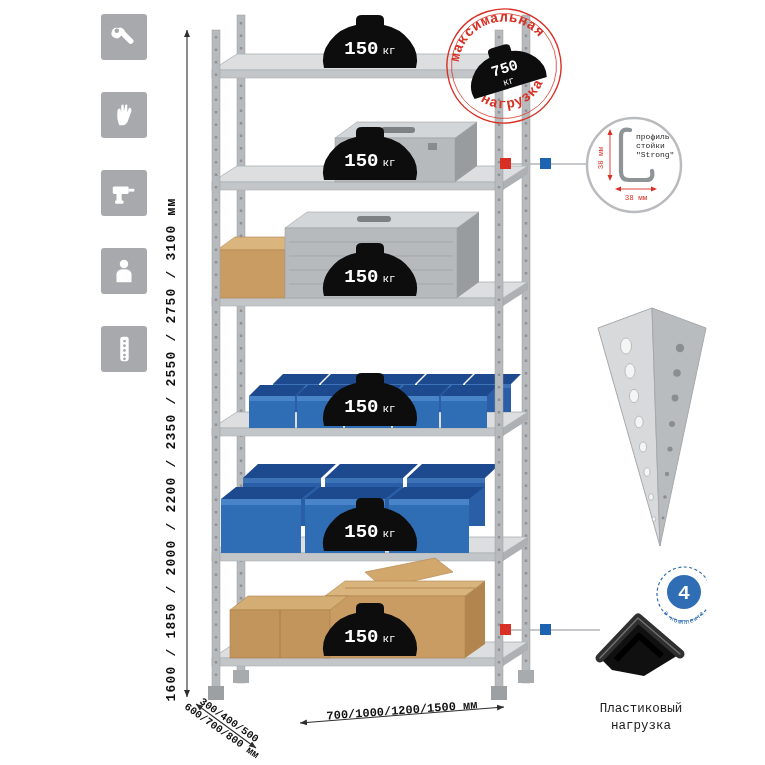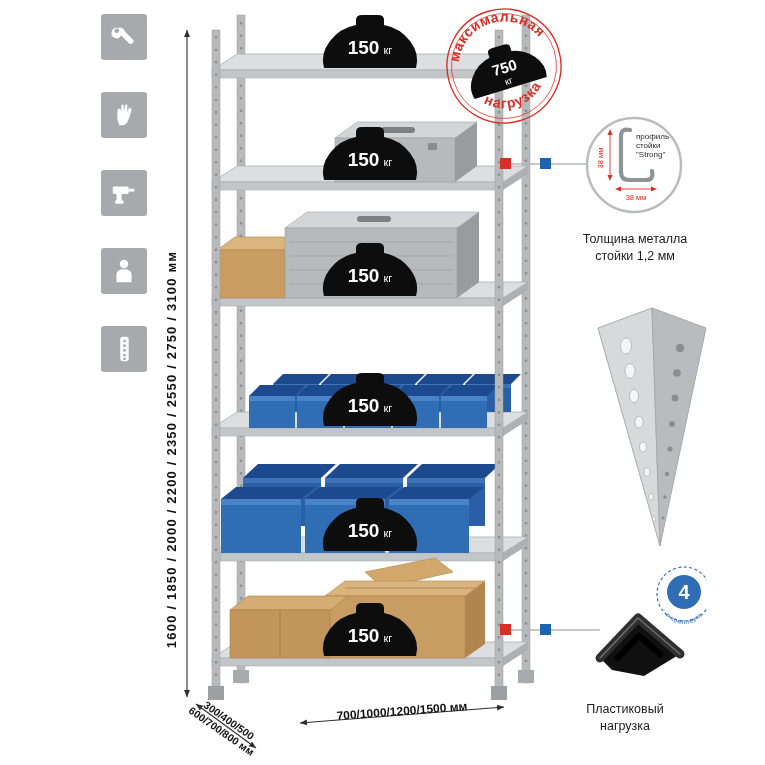--- a/index.html
+++ b/index.html
@@ -1,17 +1,17 @@
 <!DOCTYPE html>
 <html><head>
 <meta charset="utf-8">
 <style>
   html,body{margin:0;padding:0;}
   body{width:765px;height:765px;background:#fff;font-family:"Liberation Sans",sans-serif;}
-  #canvas{position:relative;width:707px;height:765px;background:#fff;overflow:hidden;}
+  #canvas{position:relative;width:707px;height:765px;background:#fff;overflow:hidden;font-family:Liberation Mono, monospace;}
   svg{position:absolute;overflow:visible;}
   .icon-sq{position:absolute;left:101px;width:46px;height:46px;background:#a7a9ac;border-radius:3px;display:flex;align-items:center;justify-content:center;}
   .icon-sq svg{position:static;}
   .cap{position:absolute;text-align:center;color:#1b1b1b;font-size:12.5px;line-height:1.35;}
   .dim-label{position:absolute;color:#111;font-weight:700;text-align:center;}
 </style>
 </head>
 <body>
 
 <div id="canvas">
@@ -265,24 +265,20 @@
     <text x="19" y="43" transform="rotate(-90 19 43)" text-anchor="middle" font-size="7.5" fill="#d93025">38 мм</text>
     <line x1="36" y1="74" x2="68" y2="74" stroke="#d93025" stroke-width="0.9"></line>
     <polygon points="37,71.5 37,76.5 31,74" fill="#d93025"></polygon>
     <polygon points="67,71.5 67,76.5 73,74" fill="#d93025"></polygon>
     <text x="52" y="84.5" text-anchor="middle" font-size="7.5" fill="#d93025">38 мм</text>
     <text x="52" y="24" font-size="8" fill="#2a2a2a">профиль</text>
     <text x="52" y="33" font-size="8" fill="#2a2a2a">стойки</text>
     <text x="52" y="42" font-size="8" fill="#2a2a2a">"Strong"</text>
   </svg>
 
-  <div class="cap" style="left:570px;top:231px;width:130px;">
-    <span>Толщина металла</span><br>
-    <span>стойки 1,2 мм</span>
-  </div>
 
   <svg style="left:588px;top:298px;" width="125" height="255" viewBox="0 0 125 255">
     <polygon points="10,30 64,10 72,248" fill="#d7d9db" stroke="#a6a9ac" stroke-width="1"></polygon>
     <polygon points="64,10 118,30 72,248" fill="#b9bcbf" stroke="#a6a9ac" stroke-width="1"></polygon>
     <ellipse cx="38" cy="48" rx="5.5" ry="8" fill="#f4f5f5" stroke="#9da0a3" stroke-width="0.6"></ellipse>
     <ellipse cx="42" cy="73" rx="5" ry="7.3" fill="#f4f5f5" stroke="#9da0a3" stroke-width="0.6"></ellipse>
     <ellipse cx="46" cy="98" rx="4.6" ry="6.6" fill="#f4f5f5" stroke="#9da0a3" stroke-width="0.6"></ellipse>
     <ellipse cx="51" cy="124" rx="4.1" ry="5.8" fill="#f4f5f5" stroke="#9da0a3" stroke-width="0.6"></ellipse>
     <ellipse cx="55" cy="149" rx="3.6" ry="5" fill="#f4f5f5" stroke="#9da0a3" stroke-width="0.6"></ellipse>
     <ellipse cx="59" cy="174" rx="3" ry="4.2" fill="#f4f5f5" stroke="#9da0a3" stroke-width="0.6"></ellipse>
@@ -306,21 +302,21 @@
   </svg>
 
   <svg style="left:652px;top:562px;" width="64" height="64" viewBox="0 0 64 64">
     <circle cx="32" cy="32" r="27" fill="#fff" stroke="#2f6db5" stroke-width="1.2" stroke-dasharray="3 2.5"></circle>
     <path id="badge-arc" d="M 8,38 A 24,24 0 0 0 56,38" fill="none"></path>
     <text font-size="6.5" fill="#2f6db5" letter-spacing="0.5"><textPath href="#badge-arc" startOffset="50%" text-anchor="middle">в комплекте</textPath></text>
     <circle cx="32" cy="30" r="17" fill="#2f6db5"></circle>
     <text x="32" y="37" text-anchor="middle" font-size="20" font-weight="bold" fill="#fff">4</text>
   </svg>
 
-  <div class="cap" style="left:560px;top:701px;width:130px;">
+  <div class="cap" style="left:576px;top:701px;width:130px;">
     <span>Пластиковый</span><br>
     <span>нагрузка</span>
   </div>
 
   <div class="dim-label" style="left:-169px;top:442px;width:680px;transform:rotate(-90deg);font-size:13px;letter-spacing:1.2px;">1600 / 1850 / 2000 / 2200 / 2350 / 2550 / 2750 / 3100 мм</div>
 
   <div class="dim-label" style="left:160px;top:713px;width:130px;transform:rotate(35deg);font-size:10.5px;line-height:1.25;">
     <span>300/400/500</span><br>
     <span>600/700/800 мм</span>
   </div>

